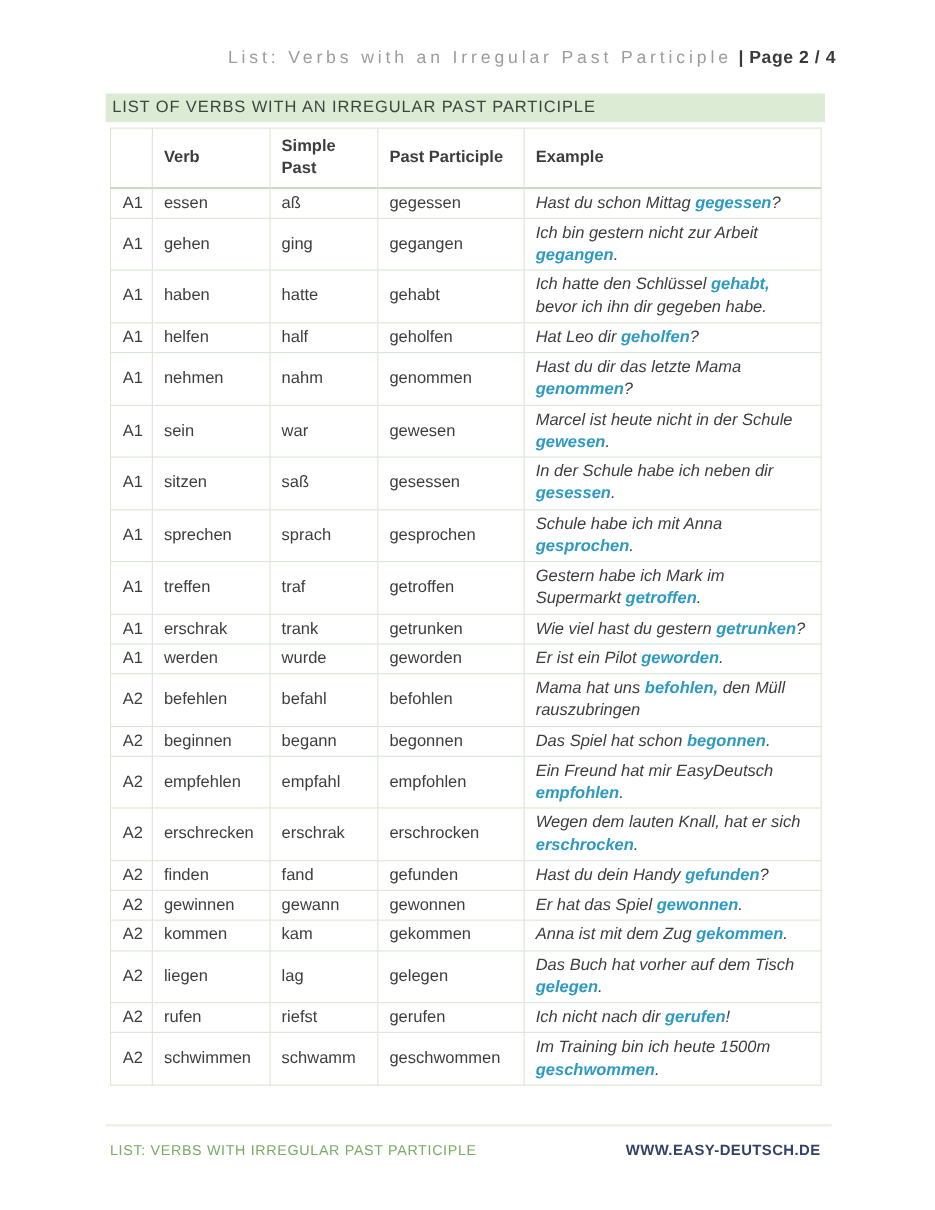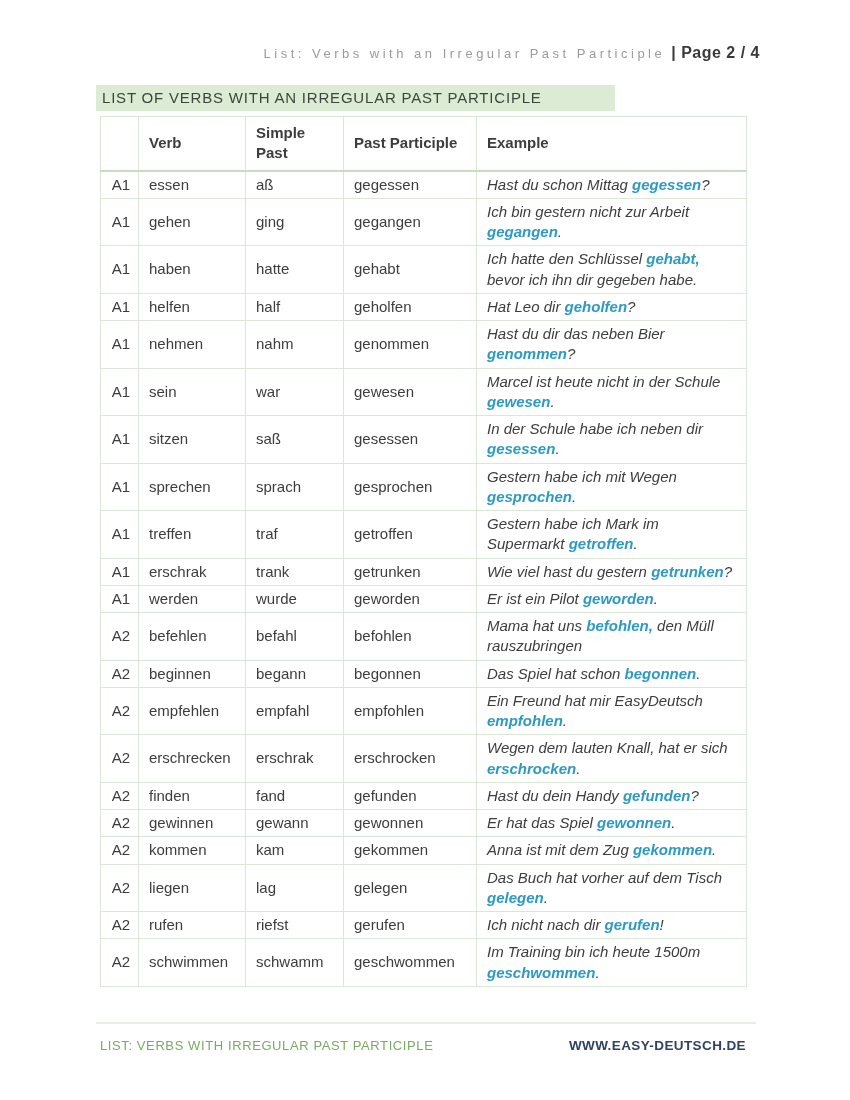--- a/index.html
+++ b/index.html
@@ -18,37 +18,37 @@
   .doc-header {
     position: absolute;
     top: 44px;
     left: 100px;
     width: 660px;
     text-align: right;
     white-space: nowrap;
   }
   .doc-header-title {
     color: #9c9c9c;
-    font-size: 13px;
+    font-size: 16px;
     letter-spacing: 3.5px;
   }
   .doc-header-page {
     color: #3a3a3a;
     font-size: 16px;
     font-weight: bold;
     letter-spacing: 0.5px;
     margin-left: 6px;
   }
 
   
   .banner {
     position: absolute;
     top: 85px;
     left: 96px;
-    width: 519px;
+    width: 654px;
     height: 26px;
     background: #dcecd4;
     color: #3c443e;
     font-size: 15px;
     letter-spacing: 0.8px;
     line-height: 26px;
     padding-left: 6px;
   }
 
   
@@ -175,42 +175,42 @@
           <td>helfen</td>
           <td>half</td>
           <td>geholfen</td>
           <td class="example"><span>Hat Leo dir </span><span class="ex-bold">geholfen</span><span>?</span></td>
         </tr>
         <tr>
           <td class="lvl">A1</td>
           <td>nehmen</td>
           <td>nahm</td>
           <td>genommen</td>
-          <td class="example"><span>Hast du dir das neben Bier </span><span class="ex-bold">genommen</span><span>?</span></td>
+          <td class="example"><span>Hast du dir das letzte Mama </span><span class="ex-bold">genommen</span><span>?</span></td>
         </tr>
         <tr>
           <td class="lvl">A1</td>
           <td>sein</td>
           <td>war</td>
           <td>gewesen</td>
           <td class="example"><span>Marcel ist heute nicht in der Schule </span><span class="ex-bold">gewesen</span><span>.</span></td>
         </tr>
         <tr>
           <td class="lvl">A1</td>
           <td>sitzen</td>
           <td>saß</td>
           <td>gesessen</td>
           <td class="example"><span>In der Schule habe ich neben dir </span><span class="ex-bold">gesessen</span><span>.</span></td>
         </tr>
         <tr>
           <td class="lvl">A1</td>
           <td>sprechen</td>
           <td>sprach</td>
           <td>gesprochen</td>
-          <td class="example"><span>Gestern habe ich mit Wegen </span><span class="ex-bold">gesprochen</span><span>.</span></td>
+          <td class="example"><span>Schule habe ich mit Anna </span><span class="ex-bold">gesprochen</span><span>.</span></td>
         </tr>
         <tr>
           <td class="lvl">A1</td>
           <td>treffen</td>
           <td>traf</td>
           <td>getroffen</td>
           <td class="example"><span>Gestern habe ich Mark im Supermarkt </span><span class="ex-bold">getroffen</span><span>.</span></td>
         </tr>
         <tr>
           <td class="lvl">A1</td>

